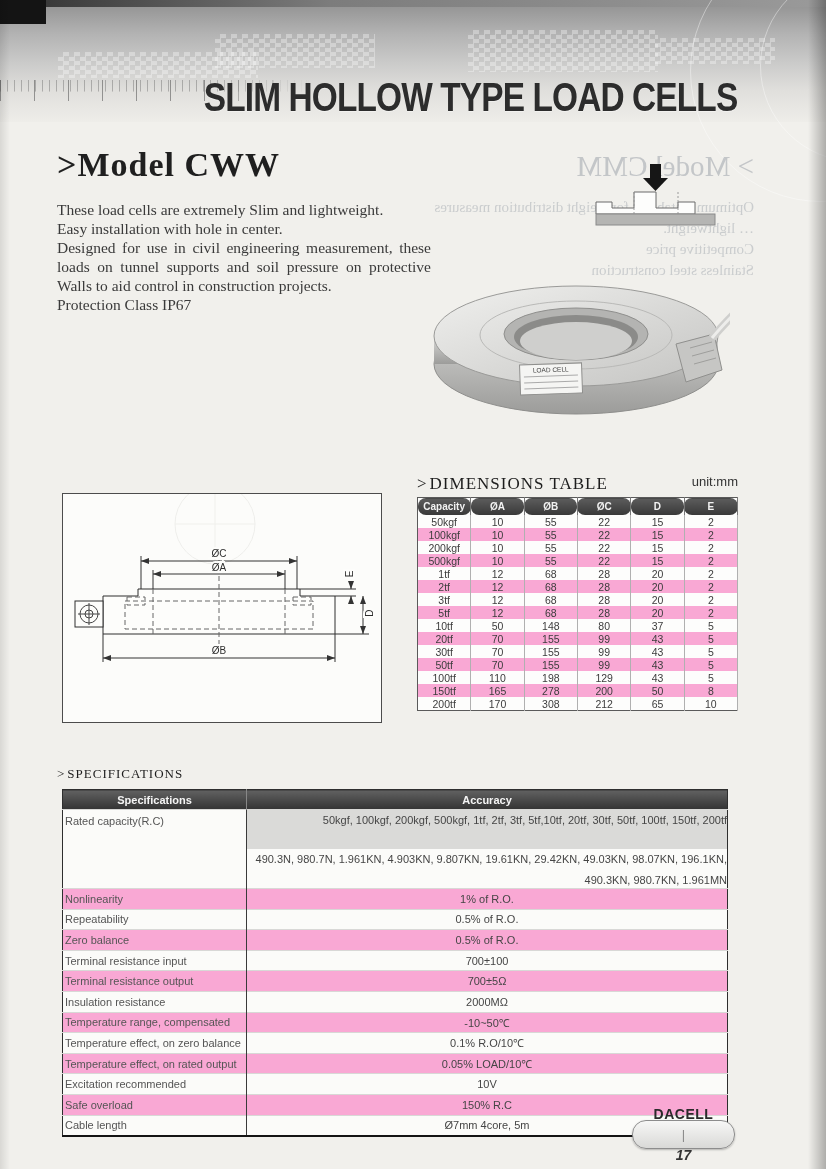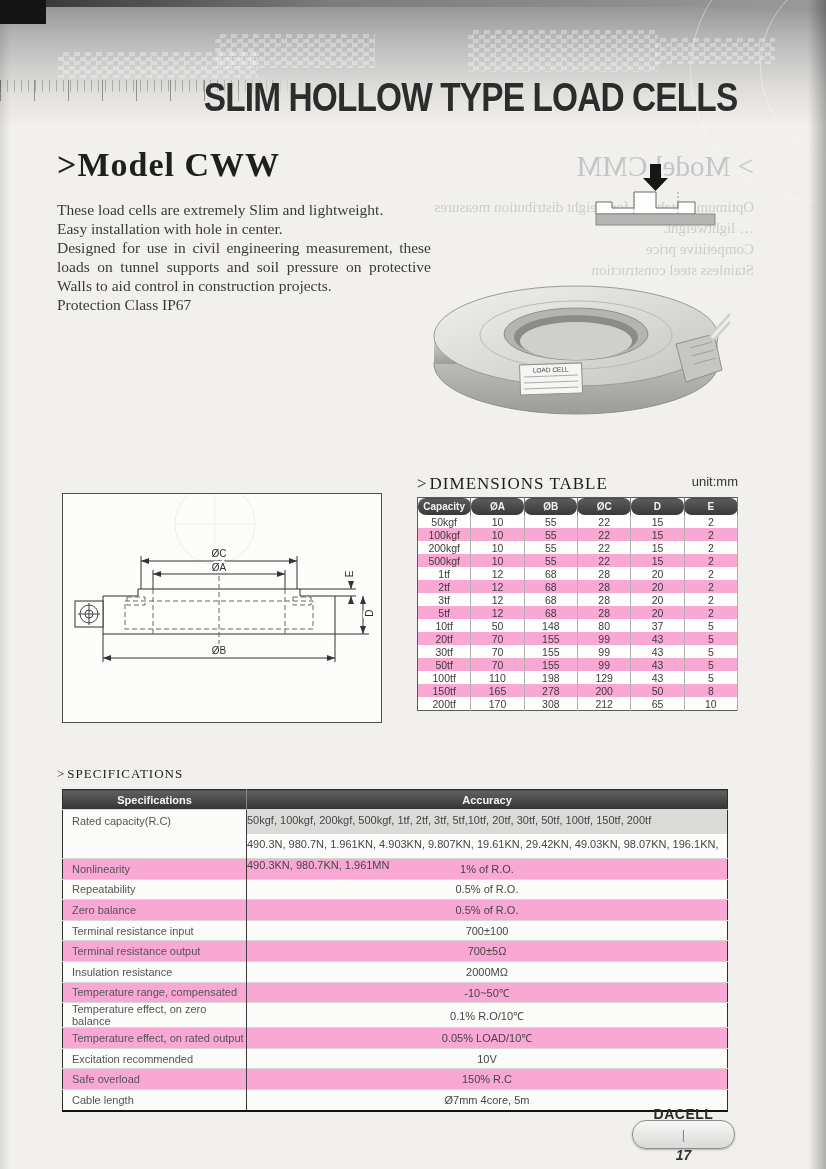--- a/index.html
+++ b/index.html
@@ -70,26 +70,26 @@
 
   
   .spec-table{position:absolute;left:62px;top:789px;width:666px;border-collapse:collapse;
         table-layout:fixed;font-size:11px;color:#4a4a4a;background:#fbfbf9;
         border:1px solid #2e2e2e;border-bottom:2px solid #141414;}
   .spec-table col.c1{width:184px;}
   .spec-table th{background:linear-gradient(180deg,#616161,#333);color:#f4f4f4;font-weight:700;
         height:17px;font-size:11px;}
   .spec-table th:first-child{border-right:1px solid #888;}
   .spec-table td{height:19.6px;padding:0;border-top:1px solid #d8d8d6;}
-  .spec-table td.label{padding-left:9px;border-right:1px solid #3a3a3a;color:#555;}
+  .spec-table td.label{padding-left:2px;border-right:1px solid #3a3a3a;color:#555;}
   .spec-table td.value{text-align:center;color:#454545;}
   .spec-table tr.shade td{background:#f9a8d4;}
   .spec-table tr.cap-row td{vertical-align:top;}
   .spec-table tr.cap-row td.label{padding-top:5px;}
-  .cap-line{height:24px;line-height:21px;text-align:left;}
+  .cap-line{height:39px;line-height:21px;text-align:right;}
   .cap-line.shade-line{background:#dadad8;}
 
   
   .footer-pill{position:absolute;left:632px;top:1120px;width:101px;height:27px;
         border:1px solid #8d8d8d;border-radius:14px;background:linear-gradient(180deg,#f7f7f6,#d9d9d7);
         box-shadow:0 1px 2px rgba(0,0,0,.25);display:flex;align-items:center;justify-content:center;gap:5px;flex-direction:column;}
   .footer-pill .brand{font-weight:700;font-size:14px;letter-spacing:.5px;color:#2a2a2a;transform:scaleY(1.05);}
   .footer-pill .sep{color:#8a8a8a;font-size:13px;}
   .footer-pill .pageno{font-weight:700;font-size:14px;color:#333;font-style:italic;}
 

